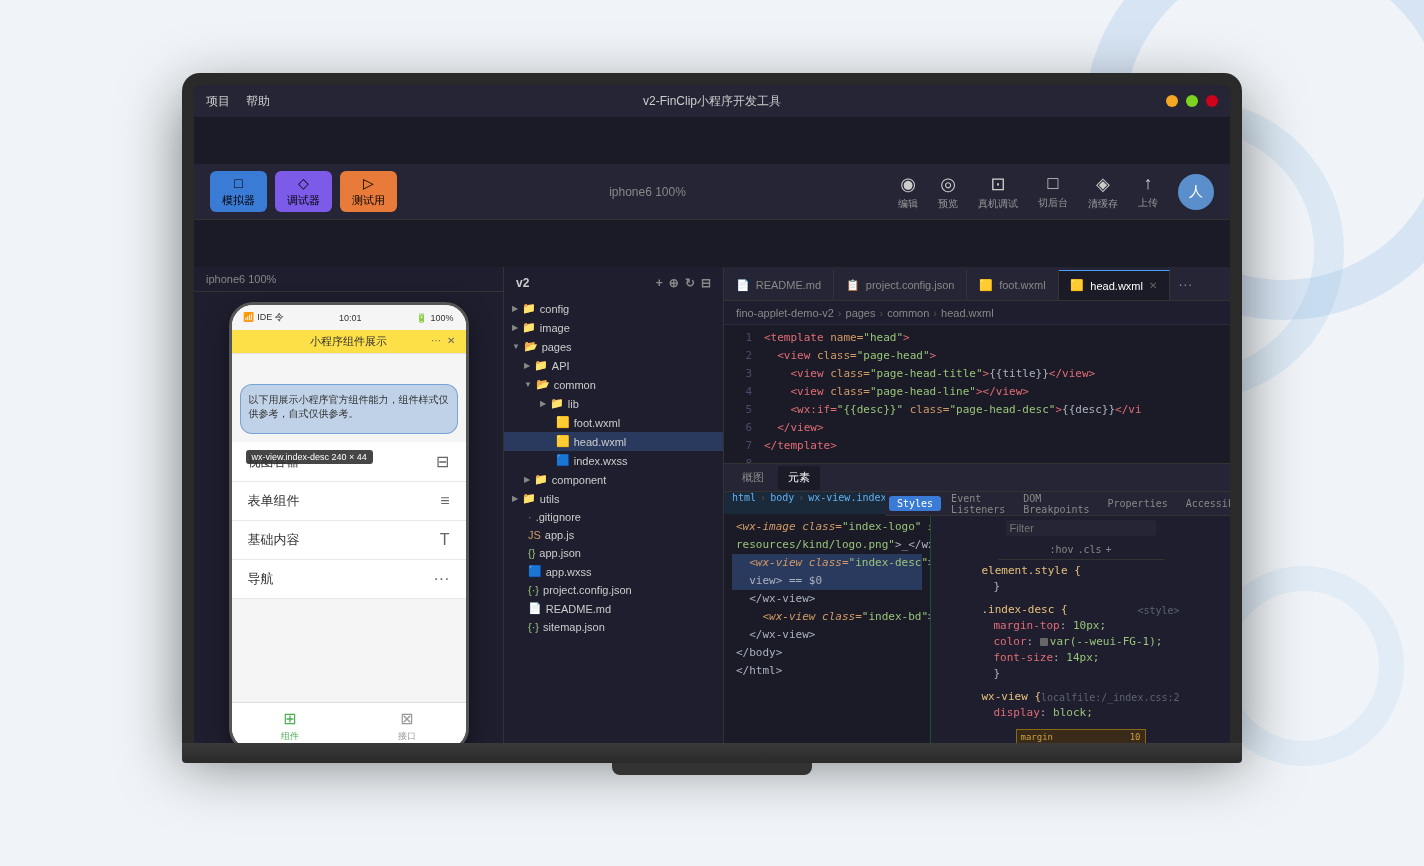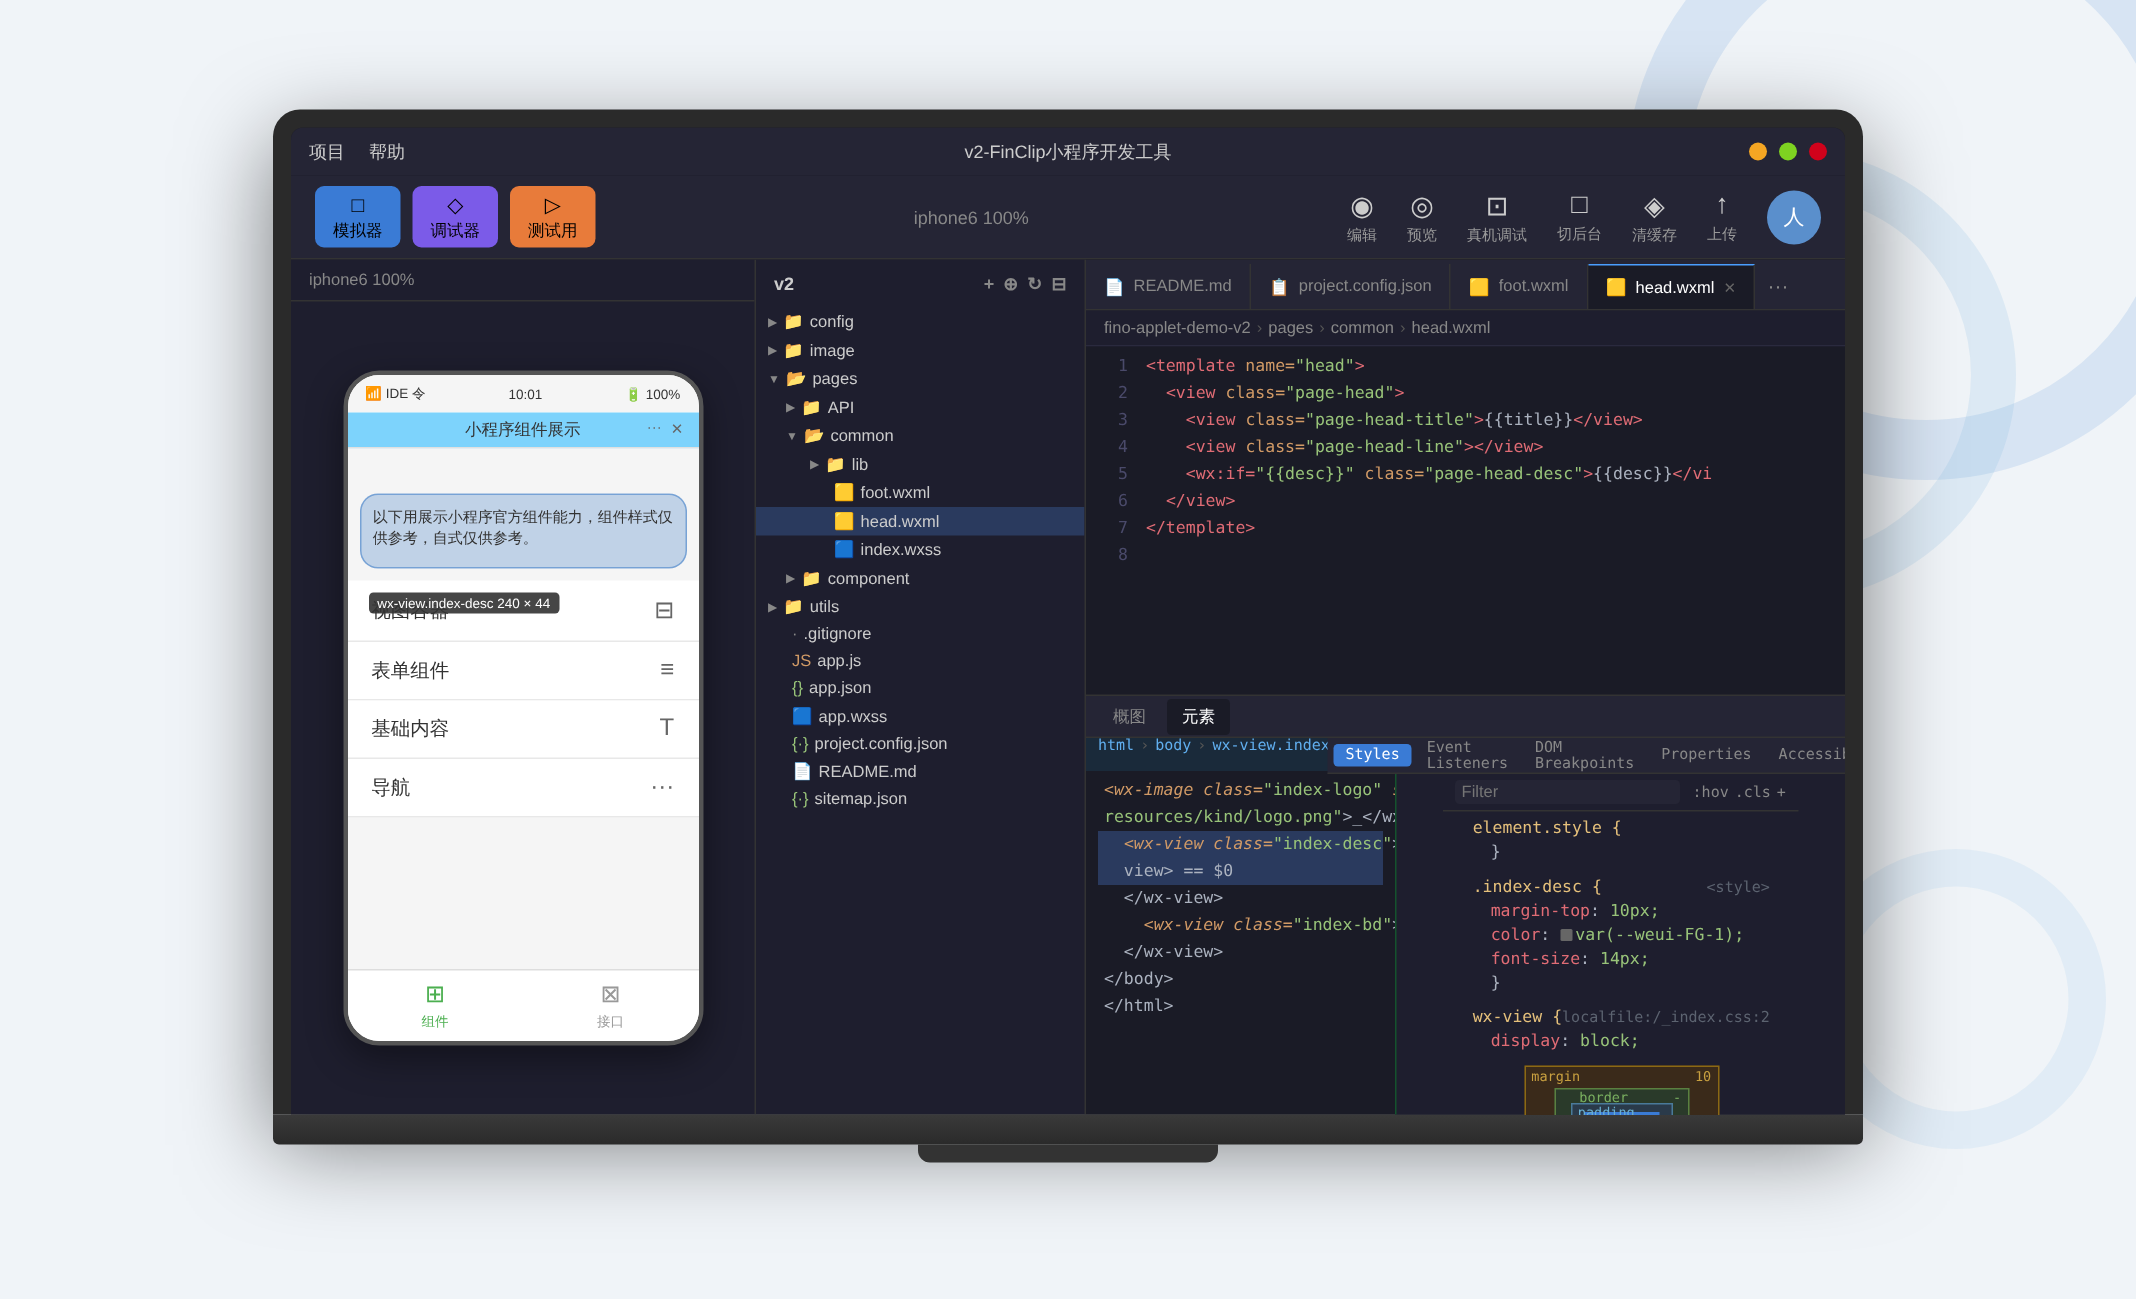--- a/index.html
+++ b/index.html
@@ -77,20 +77,21 @@
       border-radius: 0 0 8px 8px;
     }
 
     
     .app-window {
       width: 100%;
       height: 100%;
       background: #1a1b26;
       display: flex;
       flex-direction: column;
+      gap: 47px;
     }
 
     
     .title-bar {
       height: 32px;
       background: #252535;
       display: flex;
       align-items: center;
       justify-content: space-between;
       padding: 0 12px;
@@ -263,21 +264,21 @@
       padding: 6px 12px;
       display: flex;
       justify-content: space-between;
       align-items: center;
       font-size: 9px;
       color: #333;
       flex-shrink: 0;
     }
 
     .phone-title-bar {
-      background: #7dd3fc;
+      background: #fde047;
       padding: 4px 12px;
       display: flex;
       justify-content: center;
       align-items: flex-start;
       font-size: 11px;
       color: #333;
       font-weight: 500;
       border-bottom: 1px solid #e0e0e0;
       flex-shrink: 0;
     }
@@ -630,20 +631,21 @@
       font-size: 11px;
       align-items: center;
     }
 
     .styles-filter {
       padding: 4px 8px;
       border-bottom: 1px solid #333;
       display: flex;
       align-items: center;
       gap: 8px;
+      flex-direction: column;
     }
 
     .filter-input {
       background: #252535;
       border: none;
       color: #ccc;
       font-size: 11px;
       padding: 2px 4px;
       flex: 1;
       border-radius: 3px;

